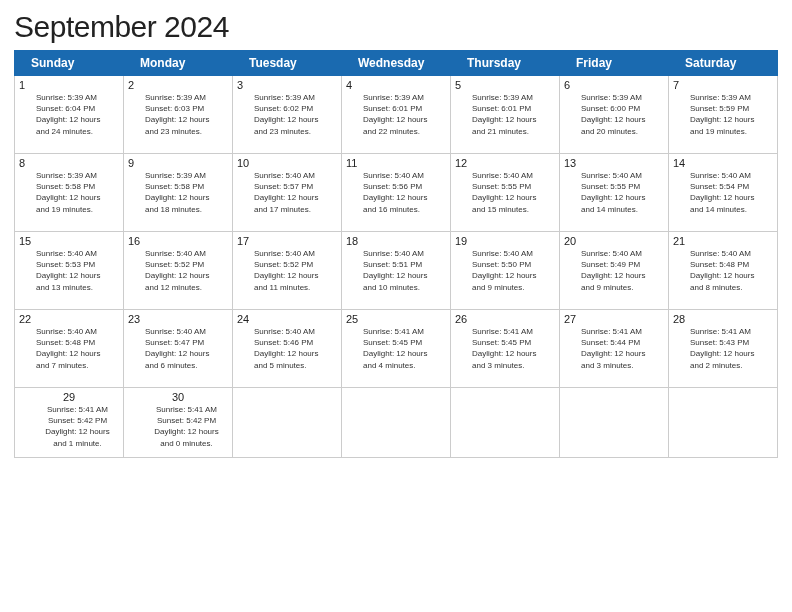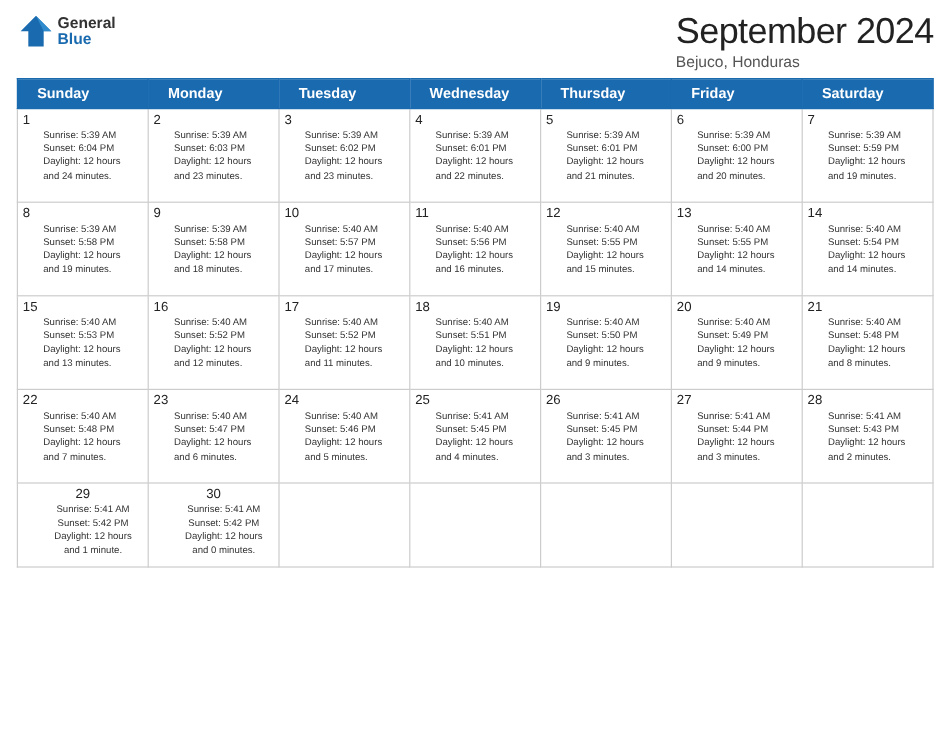--- a/index.html
+++ b/index.html
@@ -96,33 +96,22 @@
     }
     .empty-cell {
       background: #f5f5f5;
     }
   </style>
 </head>
 <body>
 
 <div class="page">
   <div class="header">
-    <div class="logo">
-      <svg class="logo-icon" viewBox="0 0 40 40">
-        <polygon points="20,4 36,20 28,20 28,36 12,36 12,20 4,20" fill="#1a6ab0"></polygon>
-        <polygon points="20,4 36,20 28,20" fill="#3a9ad9" opacity="0.7"></polygon>
-      </svg>
-      <div class="logo-text">
-        <span class="general">General</span>
-        <span class="blue">Blue</span>
-      </div>
-    </div>
     <div class="title-section">
       <div class="month-year">September 2024</div>
-      <div class="location">Bejuco, Honduras</div>
     </div>
   </div>
 
   <table class="calendar">
     <thead>
       <tr>
       <th>Sunday</th>
           <th>Monday</th>
           <th>Tuesday</th>
           <th>Wednesday</th>

